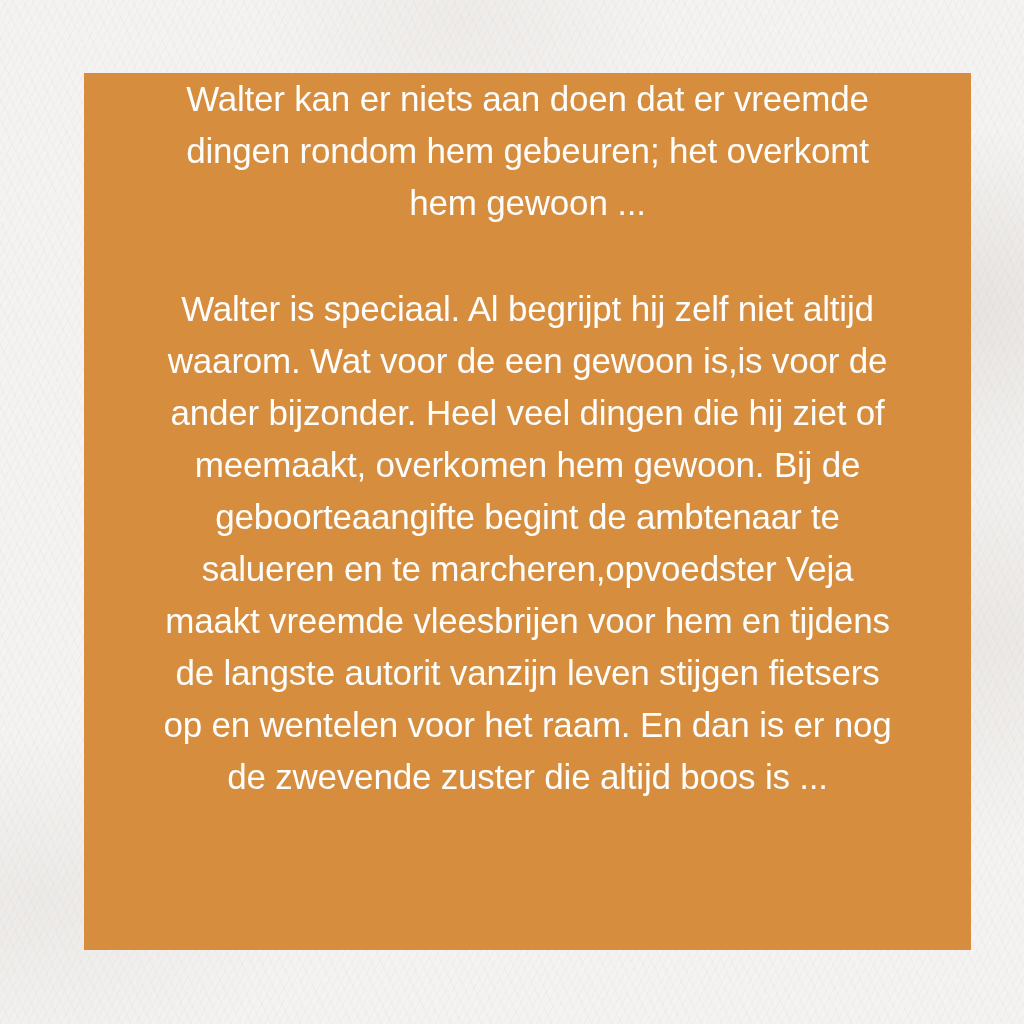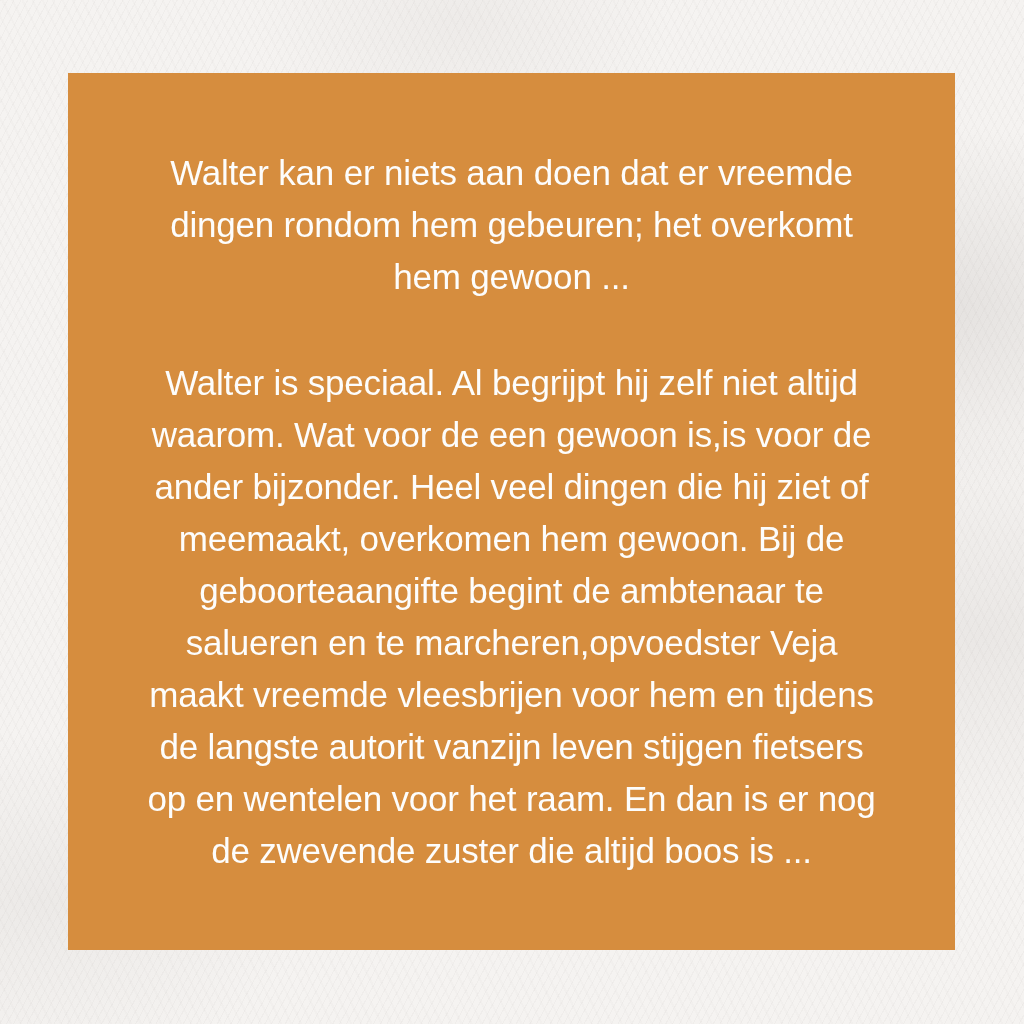--- a/index.html
+++ b/index.html
@@ -28,28 +28,27 @@
         rgba(190,185,182,0.10) 0px, rgba(190,185,182,0.10) 1px,
         transparent 1px, transparent 6px),
       repeating-linear-gradient(64deg,
         rgba(205,200,197,0.08) 0px, rgba(205,200,197,0.08) 2px,
         transparent 2px, transparent 9px);
   }
 
   
   .quote-card {
     position: absolute;
-    left: 68px;
+    left: 84px;
     top: 73px;
     width: 887px;
     height: 877px;
     background-color: #d68d3e;
     display: flex;
     flex-direction: column;
-    justify-content: center;
     align-items: center;
     box-sizing: border-box;
     padding: 0 20px;
   }
 
   .quote-paragraph {
     margin: 0;
     color: #fdfdfc;
     font-size: 35px;
     line-height: 52px;

